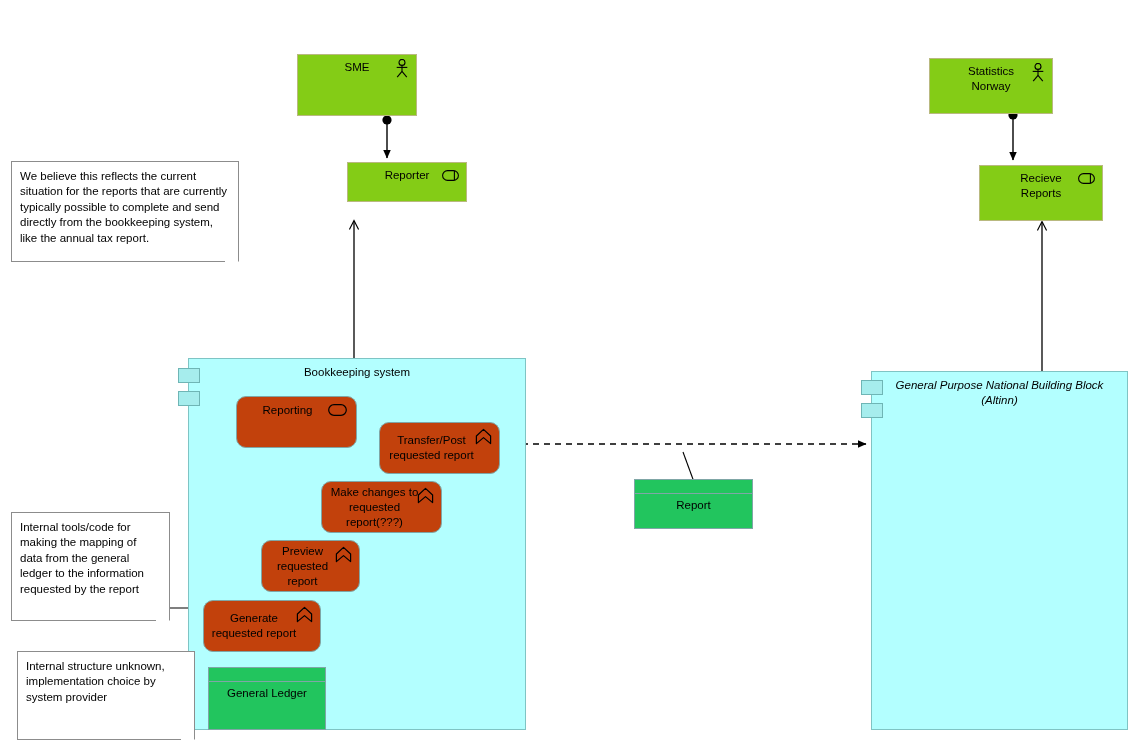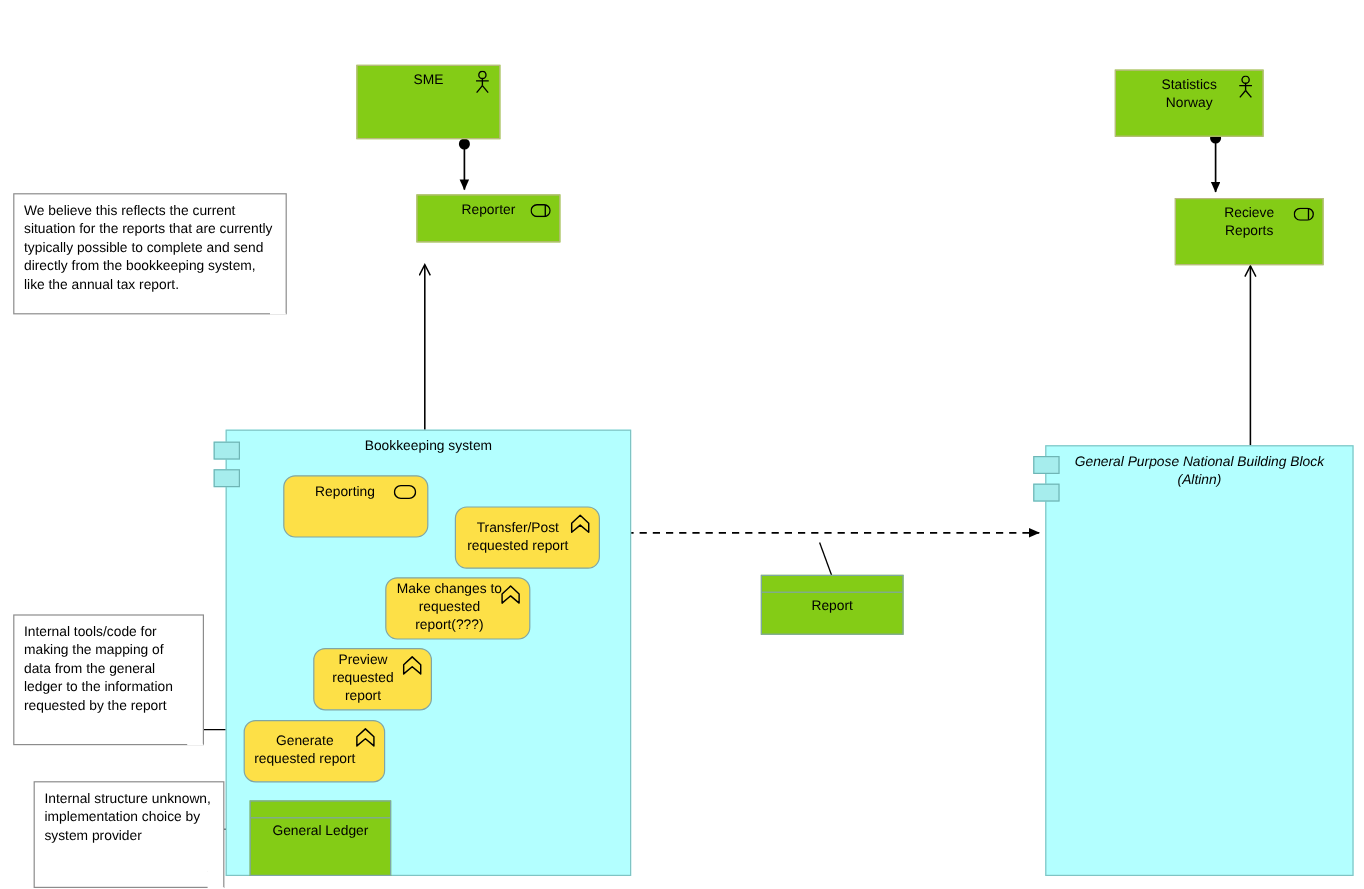--- a/index.html
+++ b/index.html
@@ -114,21 +114,21 @@
   .comp-tab {
     position: absolute;
     width: 22px;
     height: 15px;
     background: #a6eded;
     border: 1px solid #6fb5b5;
     box-sizing: border-box;
   }
 
   .app-round {
-    background: #fde047;
+    background: #c2410c;
     border: 1px solid #7fa6a6;
     border-radius: 10px;
   }
   .app-round .label {
     position: absolute;
     left: 0; right: 0;
     top: 50%;
     transform: translateY(-50%);
     padding: 0 6px;
     text-align: center;
@@ -136,21 +136,21 @@
     line-height: 15px;
   }
   .app-round.topalign .label {
     top: 6px;
     transform: none;
     padding-right: 24px;
   }
 
   
   .obj {
-    background: #84cc16;
+    background: #22c55e;
     border: 1px solid #7fa6a6;
   }
   .obj .bar {
     position: absolute;
     left: 0; right: 0;
     top: 13px;
     height: 1px;
     background: #7fa6a6;
   }
   .obj .label {
@@ -353,18 +353,18 @@
   <div class="node obj" id="report" style="left:634px; top:479px; width:119px; height:50px;">
     <span class="bar"></span>
     <span class="label">Report</span>
   </div>
 
   <div class="node note" id="note-tools" style="left:11px; top:512px; width:159px; height:109px;">
     <div class="note-body">Internal tools/code for making the mapping of data from the general ledger to the information requested by the report</div>
     <span class="note-corner"></span>
   </div>
 
-  <div class="node note" id="note-structure" style="left:28px; top:651px; width:159px; height:89px;">
+  <div class="node note" id="note-structure" style="left:17px; top:651px; width:178px; height:89px;">
     <div class="note-body">Internal structure unknown, implementation choice by system provider</div>
     <span class="note-corner"></span>
   </div>
 
 </div>
 
 </body></html>

